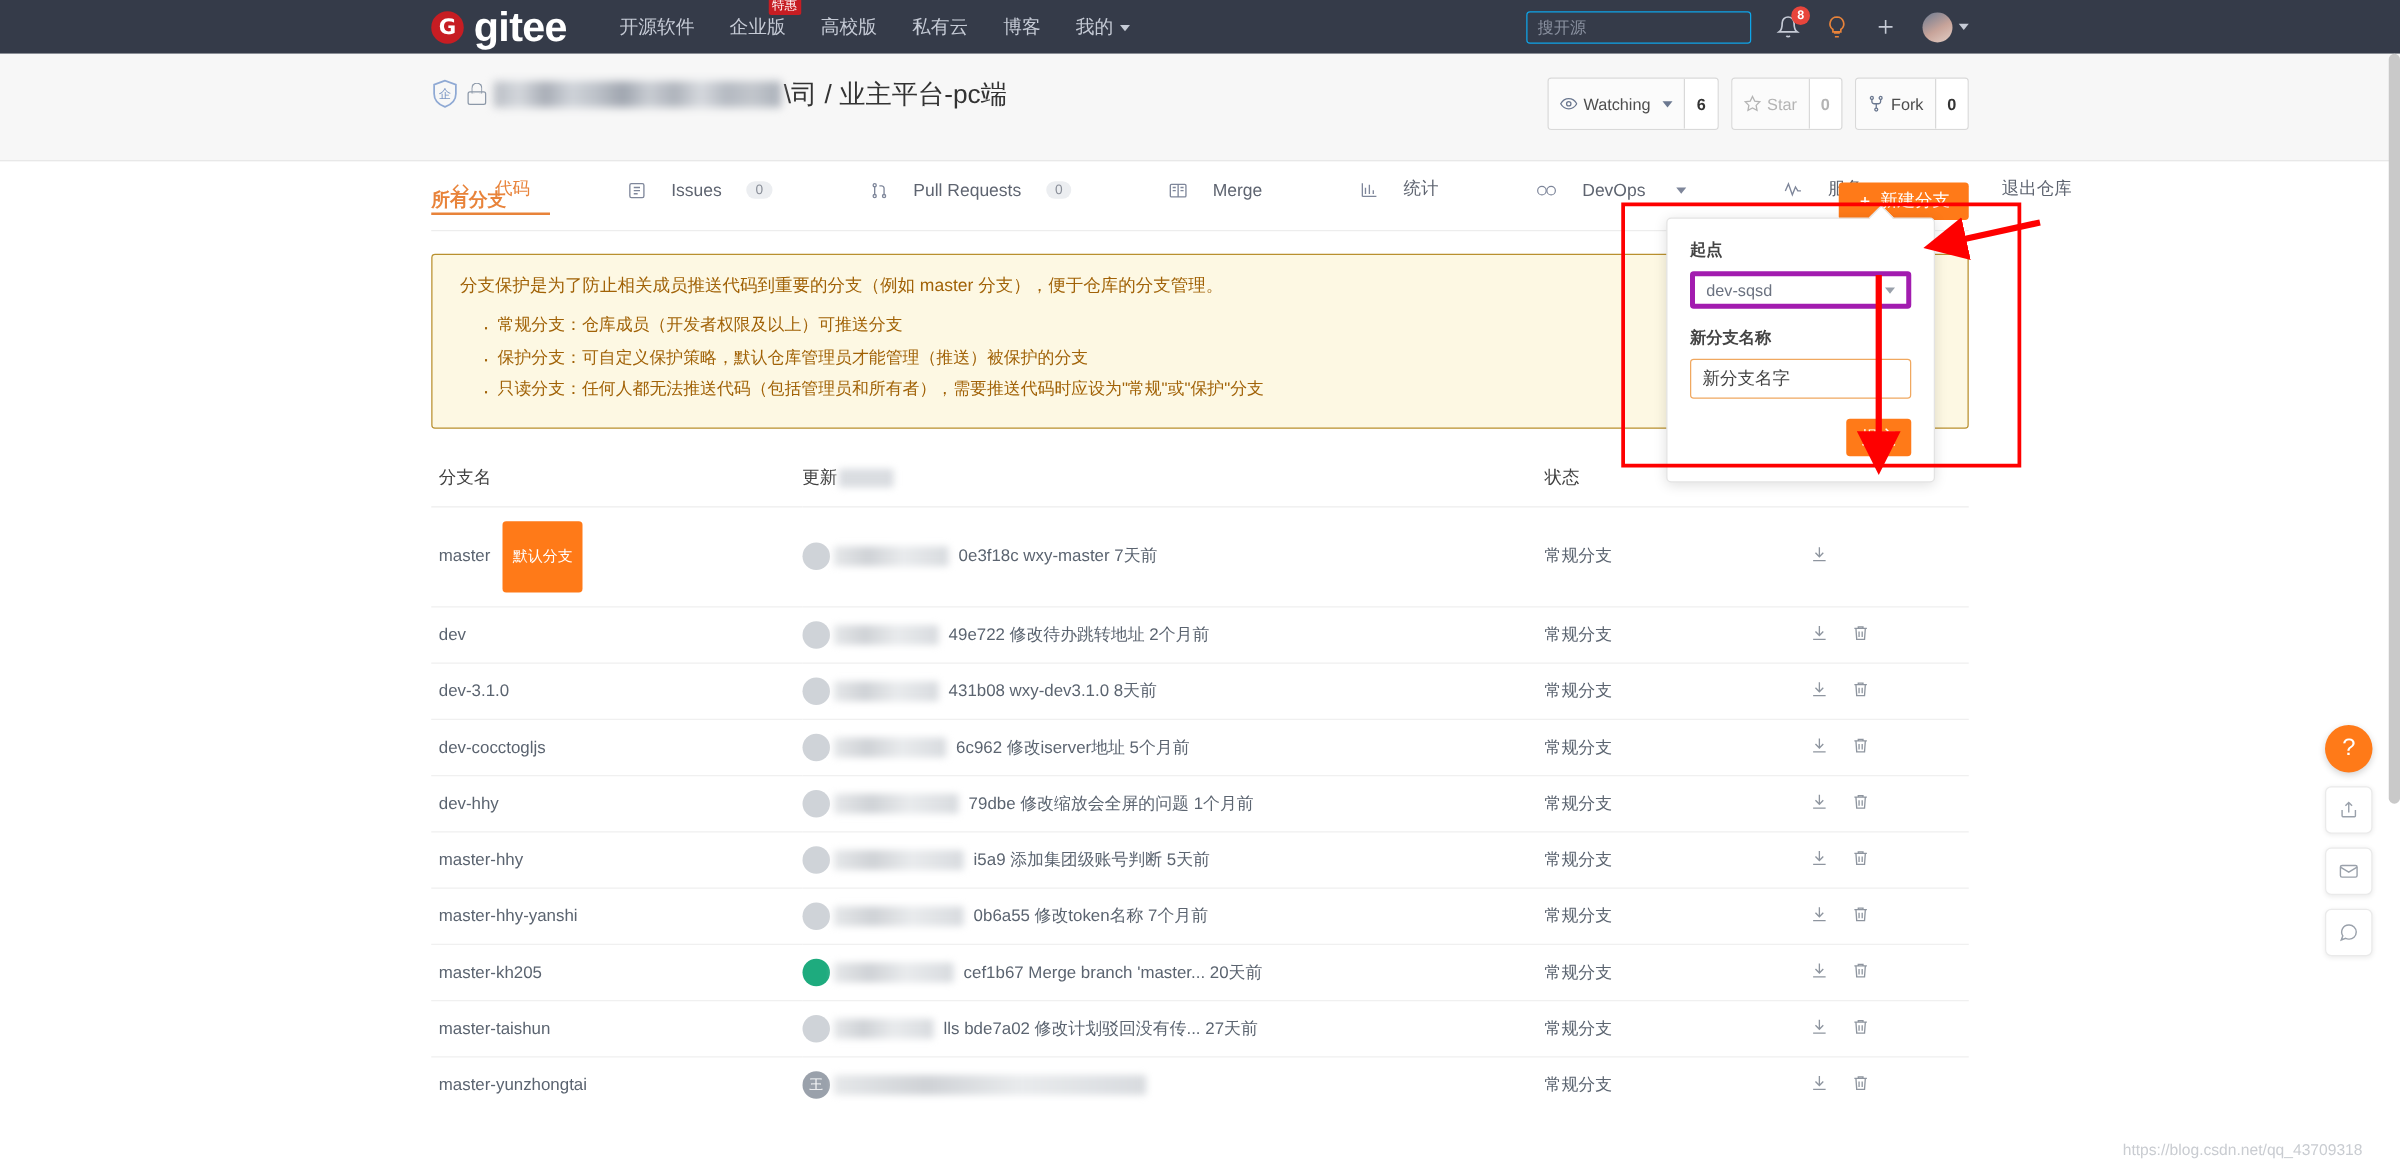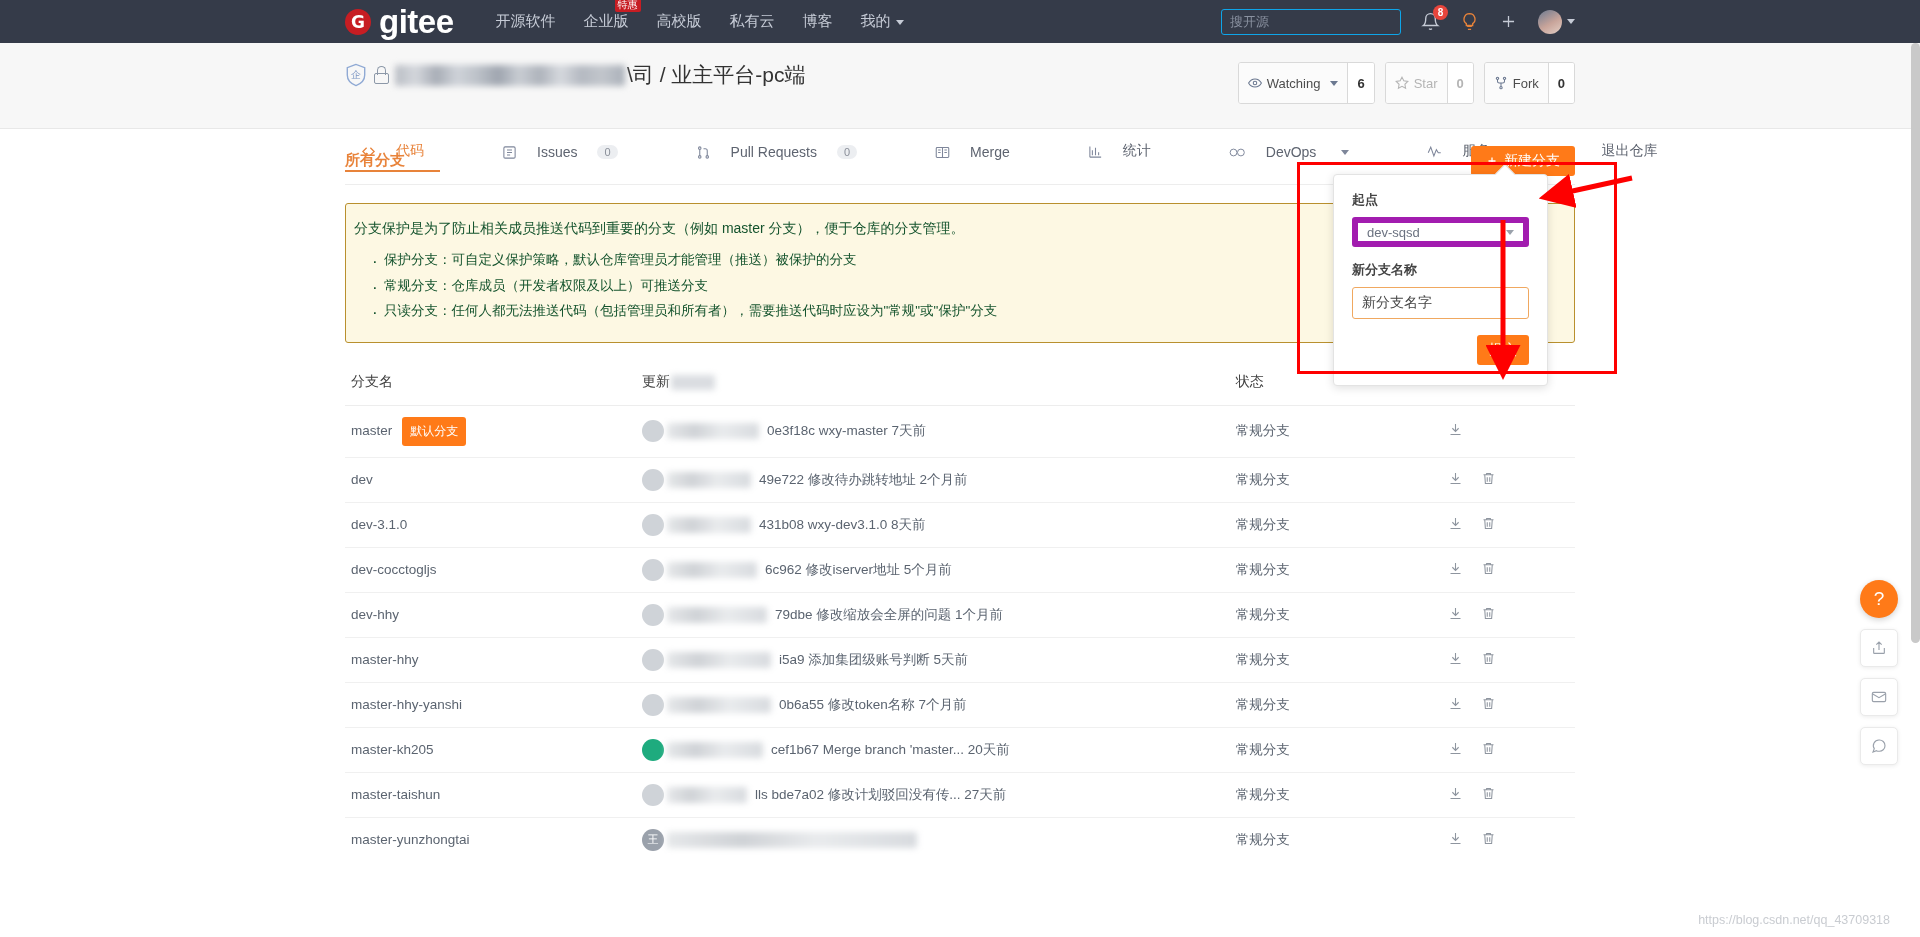--- a/index.html
+++ b/index.html
@@ -110,39 +110,39 @@
     padding:22px 0 14px 0; border-bottom:1px solid #ededed; }
   .new-branch-btn {
     position:absolute; right:0; top:17px; background:#ff7a18; color:#fff;
     border:none; border-radius:3px; height:30px; padding:0 15px;
     font-size:14px; cursor:pointer; display:flex; align-items:center; gap:6px;
     font-family:inherit;
   }
 
   
   .alert { margin-top:18px; background:#fdf8e3; border:1px solid #b9902e;
-    border-radius:3px; padding:16px 22px 18px 8px; color:#14532d; }
+    border-radius:3px; padding:16px 22px 18px 22px; color:#a16207; }
   .alert .lead { font-size:14px; margin-bottom:9px; }
   .alert ul { margin:0; padding-left:18px; list-style:none; }
   .alert li { font-size:13.5px; line-height:1.9; position:relative; padding-left:12px; }
   .alert li:before { content:"·"; position:absolute; left:0; top:-1px; font-size:17px; }
 
   
   .btable { width:100%; margin-top:18px; border-collapse:collapse; }
   .btable th { text-align:left; font-weight:normal; color:#404040;
     font-size:14px; padding:12px 0 14px 0; }
   .btable td { padding:11px 0; font-size:13.5px; color:#5b6470;
     border-top:1px solid #f0f0f0; }
   .btable tr:first-child td { border-top:1px solid #ededed; }
   .col-name { width:280px; padding-left:6px !important; }
   .col-upd  { width:560px; }
   .col-stat { width:200px; }
   .col-act  { width:120px; }
   .default-tag { background:#ff7a18; color:#fff; font-size:12px;
-    border-radius:3px; padding:6px 8px; margin-left:10px; display:inline-block; }
+    border-radius:3px; padding:20px 8px; margin-left:10px; display:inline-block; }
   .commit-cell { display:flex; align-items:center; gap:0; }
   .c-avatar { width:22px; height:22px; border-radius:50%; background:#cfd3d8;
     flex:none; filter:blur(0.6px); }
   .c-avatar.green { background:#1eab7e; }
   .c-blur { height:16px; border-radius:2px; margin-left:3px; flex:none;
     background:linear-gradient(90deg,#e6e8ea 0%,#cfd2d6 30%,#e9ebed 60%,#d8dbdf 100%);
     filter:blur(3px); }
   .c-text { margin-left:8px; white-space:nowrap; color:#5b6470; }
   .hdr-blur { display:inline-block; width:44px; height:15px; background:#dadde1;
     filter:blur(3px); border-radius:2px; vertical-align:middle; margin-left:1px; }
@@ -155,21 +155,21 @@
     background:#fff; border:1px solid #e3e3e3; border-radius:4px;
     box-shadow:0 2px 10px rgba(0,0,0,.13); padding:16px 18px 20px 18px; z-index:30;
   }
   .nb-panel:before {
     content:""; position:absolute; top:-8px; right:35px; width:13px; height:13px;
     background:#fff; border-left:1px solid #e3e3e3; border-top:1px solid #e3e3e3;
     transform:rotate(45deg);
   }
   .nb-label { font-size:13px; font-weight:bold; color:#444; margin-bottom:8px; }
   .nb-select {
-    width:100%; height:30px; border:6px solid #a21caf; border-radius:3px;
+    width:100%; height:30px; border:4px solid #a21caf; border-radius:3px;
     display:flex; align-items:center; padding:0 9px; font-size:13px;
     color:#6b7280; justify-content:space-between; background:#fff; cursor:pointer;
   }
   .nb-input {
     width:100%; height:32px; border:1px solid #f0a860; border-radius:3px;
     padding:0 9px; font-size:14px; color:#444; outline:none;
     font-family:inherit; background:#fff;
   }
   .nb-submit {
     background:#ff7a18; color:#fff; border:none; border-radius:3px;
@@ -360,22 +360,22 @@
       <svg width="12" height="12" viewBox="0 0 24 24" stroke="#fff" stroke-width="2.6">
           <path d="M12 5v14M5 12h14"></path>
         </svg>
       <span>新建分支</span>
     </button>
   </div>
 
   <div class="alert">
     <div class="lead">分支保护是为了防止相关成员推送代码到重要的分支（例如 master 分支），便于仓库的分支管理。</div>
     <ul>
+      <li>常规分支：仓库成员（开发者权限及以上）可推送分支</li>
       <li>保护分支：可自定义保护策略，默认仓库管理员才能管理（推送）被保护的分支</li>
-      <li>常规分支：仓库成员（开发者权限及以上）可推送分支</li>
       <li>只读分支：任何人都无法推送代码（包括管理员和所有者），需要推送代码时应设为"常规"或"保护"分支</li>
     </ul>
   </div>
 
   <table class="btable">
     <thead>
         <tr>
       <th class="col-name">分支名</th>
       <th class="col-upd"><span>更新</span><span class="hdr-blur"></span></th>
       <th class="col-stat">状态</th>

